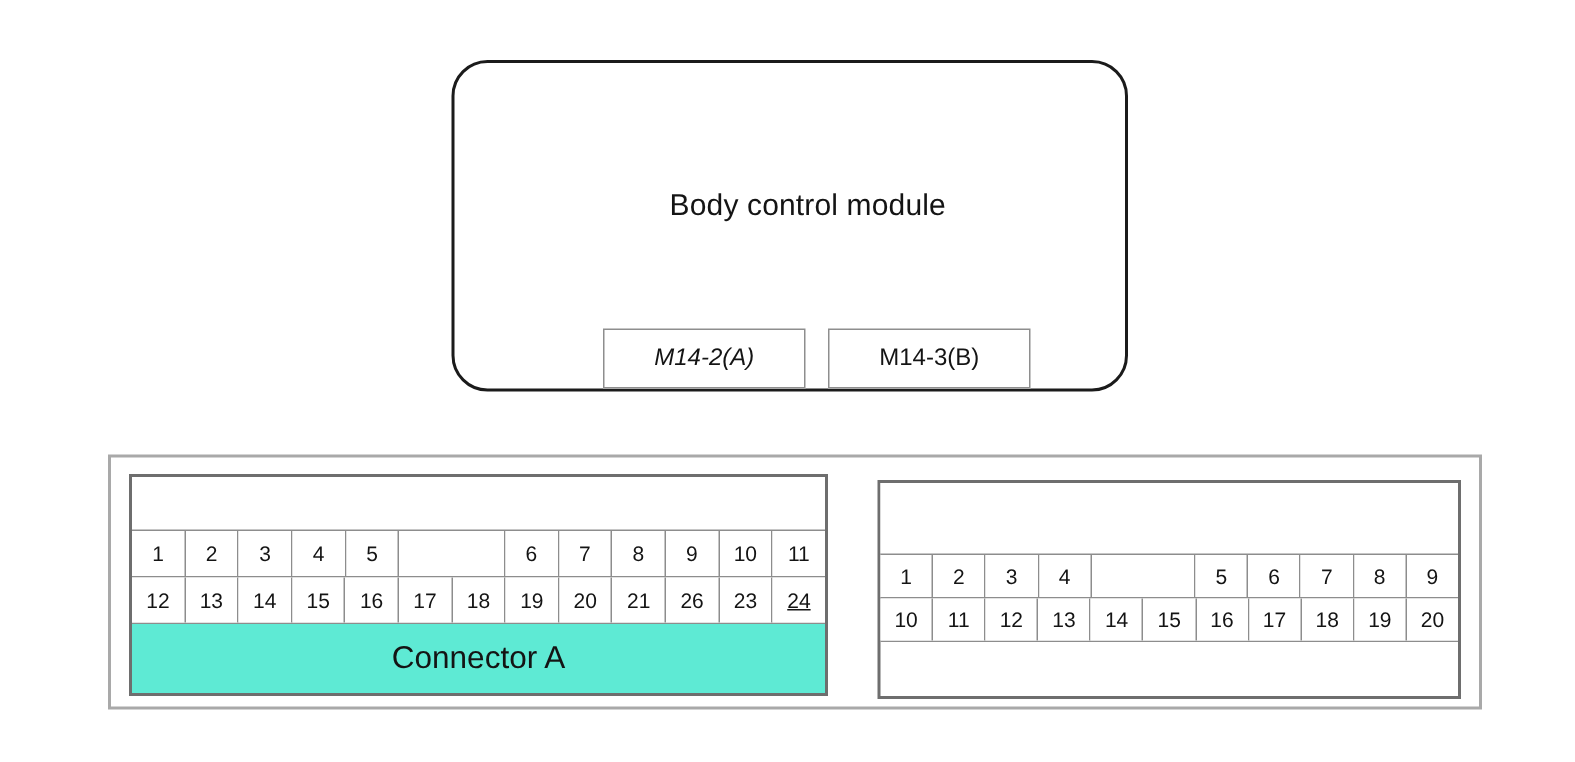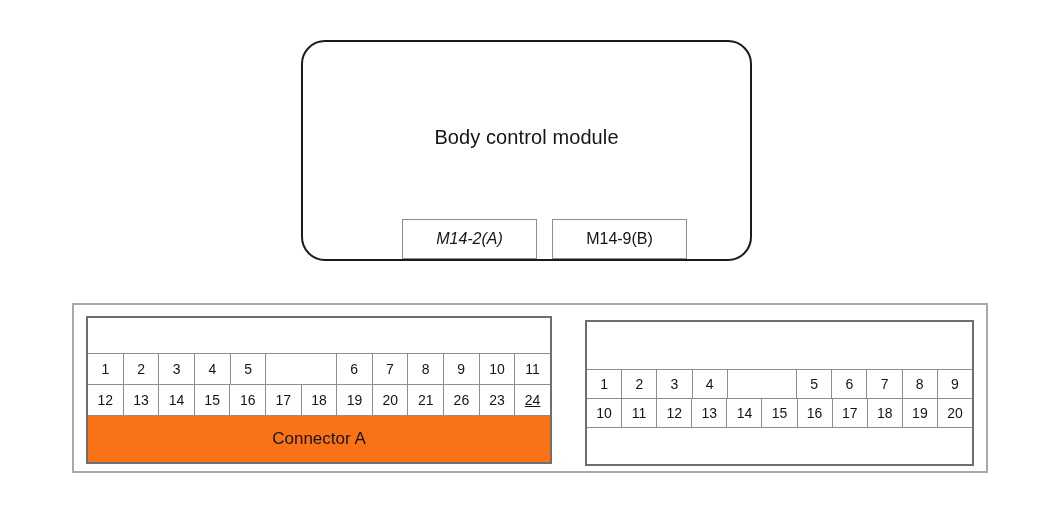--- a/index.html
+++ b/index.html
@@ -30,21 +30,21 @@
     top: 0;
     width: 100%;
     height: 100%;
     box-sizing: border-box;
     border: 2px solid #1b1b1b;
     border-radius: 24px;
     background: #ffffff;
   }
   #module-title {
     position: absolute;
-    left: 0;
+    left: 12px;
     top: 86px;
     width: 451px;
     text-align: center;
     font-size: 20px;
     letter-spacing: .1px;
     color: #141414;
     white-space: nowrap;
   }
 
   .module-port {
@@ -125,40 +125,40 @@
   }
   .pin-cell:last-child { border-right: none; }
   .pin-cell.pin-blank { color: transparent; }
   .pin-row.top-row .pin-cell.pin-blank { border-right: 1px solid #8d8d8d; }
 
   .connector-caption {
     flex: 1 1 auto;
     display: flex;
     align-items: center;
     justify-content: center;
-    font-size: 17px;
-    color: #141414;
-    background: #f97316;
+    font-size: 21px;
+    color: #141414;
+    background: #5eead4;
     white-space: nowrap;
   }
 </style>
 </head>
 <body>
 
 <div id="module-diagram">
   <div id="module-body"></div>
 
   <div id="module-title">Body control module</div>
 
   <div class="module-port" id="module-port-a">
     <span>M14-2(A)</span>
   </div>
 
   <div class="module-port" id="module-port-b">
-    <span>M14-9(B)</span>
+    <span>M14-3(B)</span>
   </div>
 </div>
 
 <div id="connector-panel">
 
   <div class="connector-table" id="connector-table-a">
     <div class="blank-band blank-band-top"></div>
     <div class="pin-row top-row" id="row-a-top">
         <div class="pin-cell" style="flex: 1 0 0px; width: 7.69231%;">1</div>
         <div class="pin-cell" style="flex: 1 0 0px; width: 7.69231%;">2</div>

